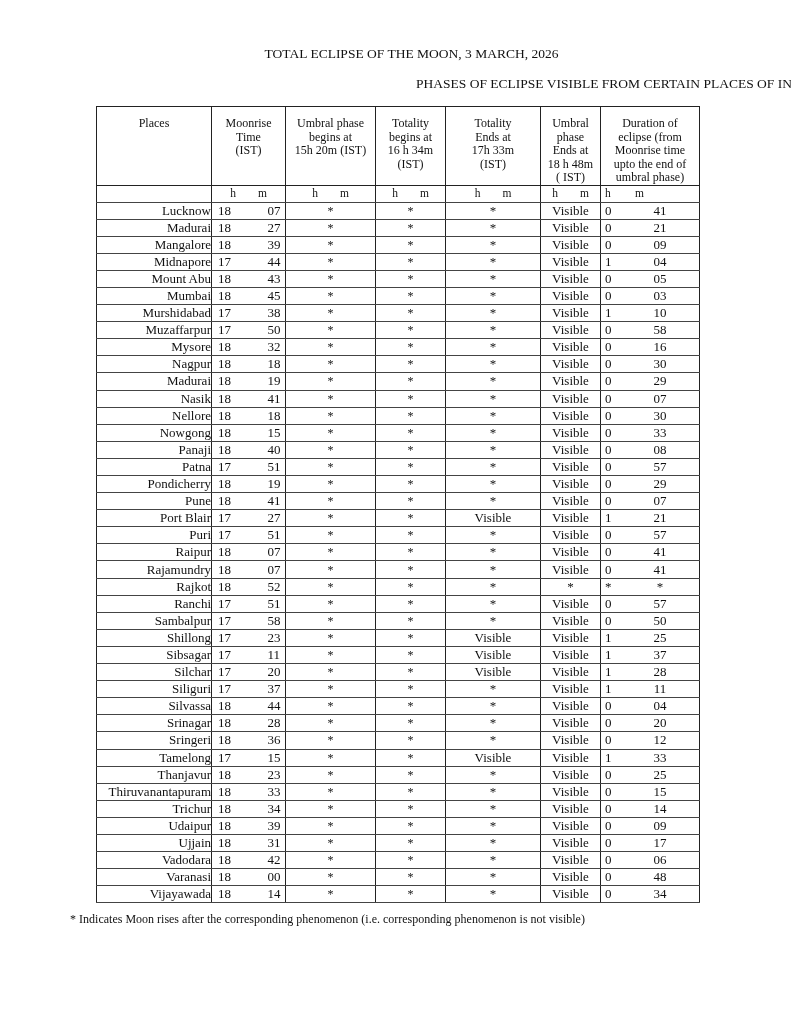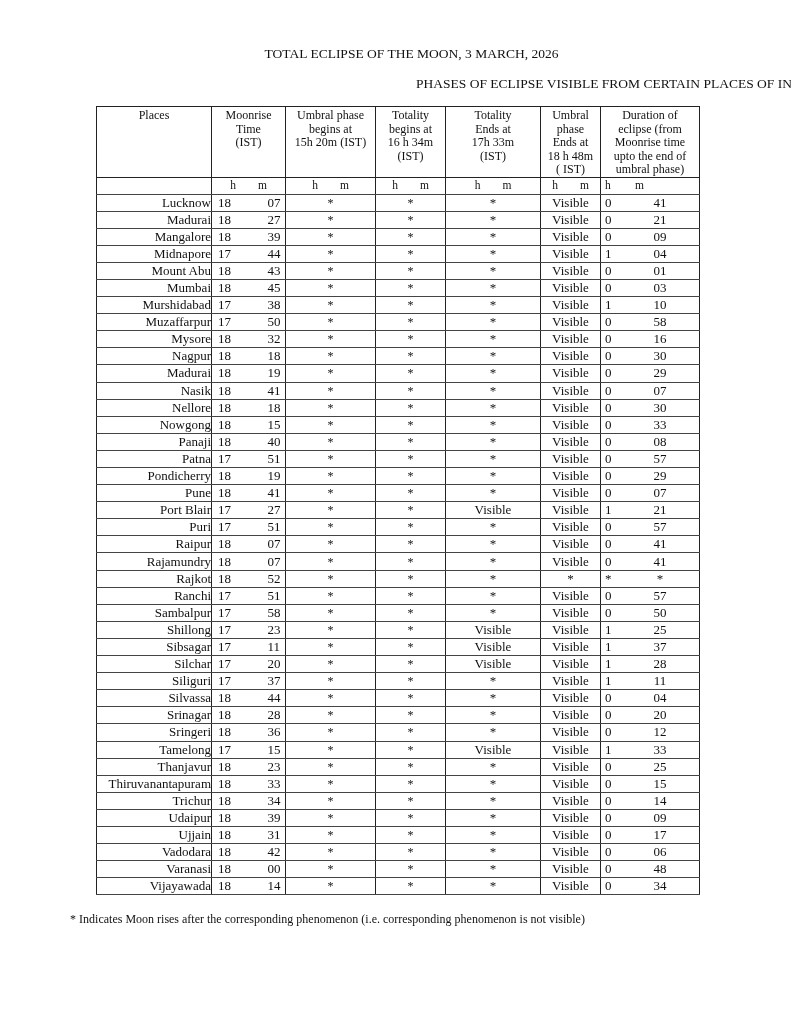--- a/index.html
+++ b/index.html
@@ -1,21 +1,21 @@
 <!DOCTYPE html>
 <html><head>
 <meta charset="utf-8">
 <style>
   html, body { margin:0; padding:0; background:#fff; }
   body { width:791px; height:1024px; position:relative; font-family:"Liberation Serif", serif; color:#111; }
   .title { position:absolute; top:46px; left:16px; width:791px; text-align:center; font-weight:normal; font-size:13.5px; }
   .subtitle { position:absolute; top:76px; left:0; width:791px; text-align:right; font-size:13.5px;padding-left:25px; }
   table { position:absolute; top:106px; left:96px; border-collapse:collapse; font-size:13px; table-layout:fixed; width:603px; }
   td, th { border:1.2px solid #222; padding:0; font-weight:normal; }
-  thead th { vertical-align:top; text-align:center; line-height:13.5px; padding-top:2px; height:66px; font-size:12px; }
+  thead th { vertical-align:top; text-align:center; line-height:13.5px; padding-top:10px; height:66px; font-size:12px; }
   tr.units td { height:16px; font-size:11.5px; line-height:15px; }
   tbody td { height:16.1px; line-height:16px; border-top:1px solid #444; border-bottom:1px solid #444; }
   td.place { padding-left:6px;text-align:right; }
   td.c { text-align:center; }
   .hm { display:flex;gap:31px; }
   .hm span:first-child { width:28px; padding-left:6px; }
   .hm span:last-child { width:30px; text-align:left; padding-left:2px; }
   .um { display:flex; justify-content:center; gap:22px; }
   .dur { display:flex; }
   .dur span:first-child { width:20px; padding-left:4px; }
@@ -204,21 +204,21 @@
             <span>43</span>
           </div>
         </td>
         <td class="c star">*</td>
         <td class="c star">*</td>
         <td class="c">*</td>
         <td class="c">Visible</td>
         <td>
           <div class="dur">
             <span>0</span>
-            <span>01</span>
+            <span>05</span>
           </div>
         </td>
       </tr>
       <tr>
         <td class="place">Mumbai</td>
         <td>
           <div class="hm">
             <span>18</span>
             <span>45</span>
           </div>

